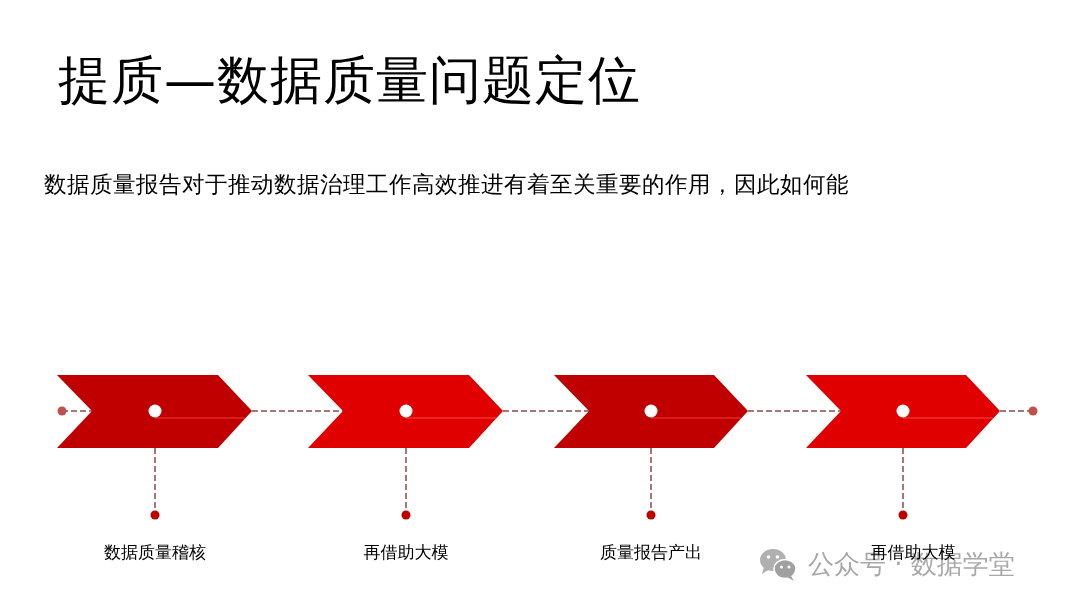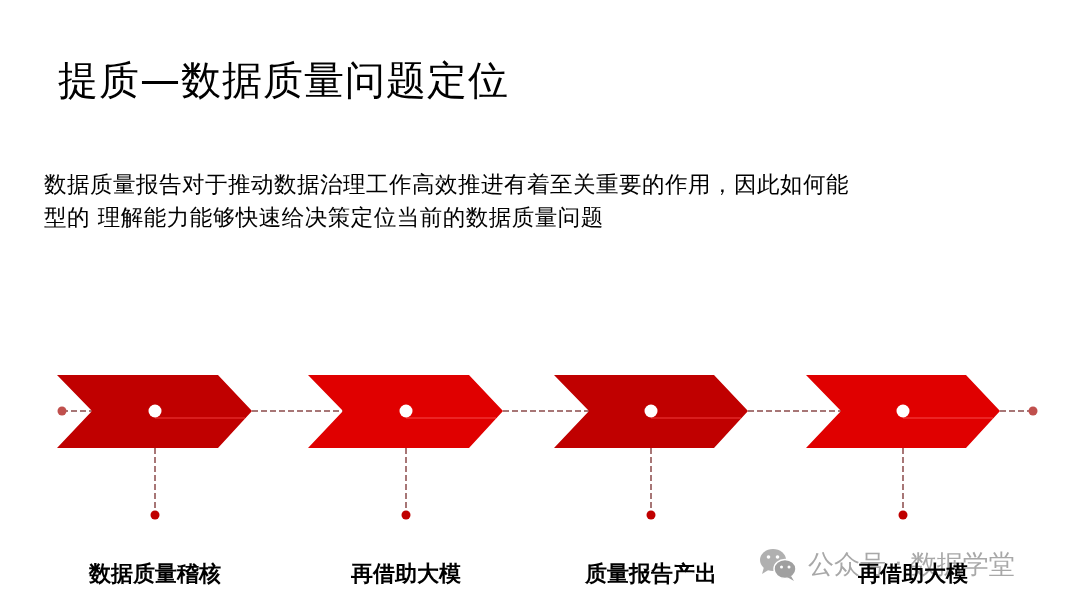--- a/index.html
+++ b/index.html
@@ -1,37 +1,36 @@
 <!DOCTYPE html>
 <html><head>
 <meta charset="utf-8">
 <style>
   html, body { margin: 0; padding: 0; background: #ffffff; }
   body { width: 1080px; height: 608px; position: relative; overflow: hidden;
          font-family: "DejaVu Sans", "Liberation Sans", sans-serif; color: #000; }
-  .title { position: absolute; left: 58px; top: 50px; font-size: 40px; font-weight: normal;
+  .title { position: absolute; left: 58px; top: 50px; font-size: 52px; font-weight: normal;
            letter-spacing: 1px; white-space: nowrap; line-height: 60px; }
   .body-text { position: absolute; left: 44px; top: 168px; width: 990px; font-size: 22.5px;
                font-weight: normal; line-height: 33px; letter-spacing: 0.5px; }
   .body-text span { display: block; white-space: pre; }
   svg.flow { position: absolute; left: 0; top: 0; }
-  .label { position: absolute; top: 559px; font-size: 22px; font-weight: bold; white-space: nowrap;
+  .label { position: absolute; top: 541px; font-size: 17px; font-weight: normal; white-space: nowrap;
            transform: translateX(-50%); }
   .watermark { position: absolute; left: 758px; top: 546px; display: flex; align-items: flex-end;
                color: #a8a8a8; font-size: 26px; white-space: nowrap; }
   .wm-icon { width: 40px; height: 36px; margin-right: 10px; }
 </style>
 </head>
 <body>
 
 <div class="title">提质—数据质量问题定位</div>
 
 <div class="body-text">
   <span>数据质量报告对于推动数据治理工作高效推进有着至关重要的作用，因此如何能</span>
-  <span>型的 理解能力能够快速给决策定位当前的数据质量问题</span>
 </div>
 
 <svg class="flow" width="1080" height="608">
 
   <g stroke="#8b4a4a" stroke-width="1.5" stroke-dasharray="6,3" fill="none">
     <line x1="62" y1="411" x2="92" y2="411"></line>
     <line x1="252" y1="411" x2="343" y2="411"></line>
     <line x1="503" y1="411" x2="589" y2="411"></line>
     <line x1="748" y1="411" x2="841" y2="411"></line>
     <line x1="1000" y1="411" x2="1033" y2="411"></line>

